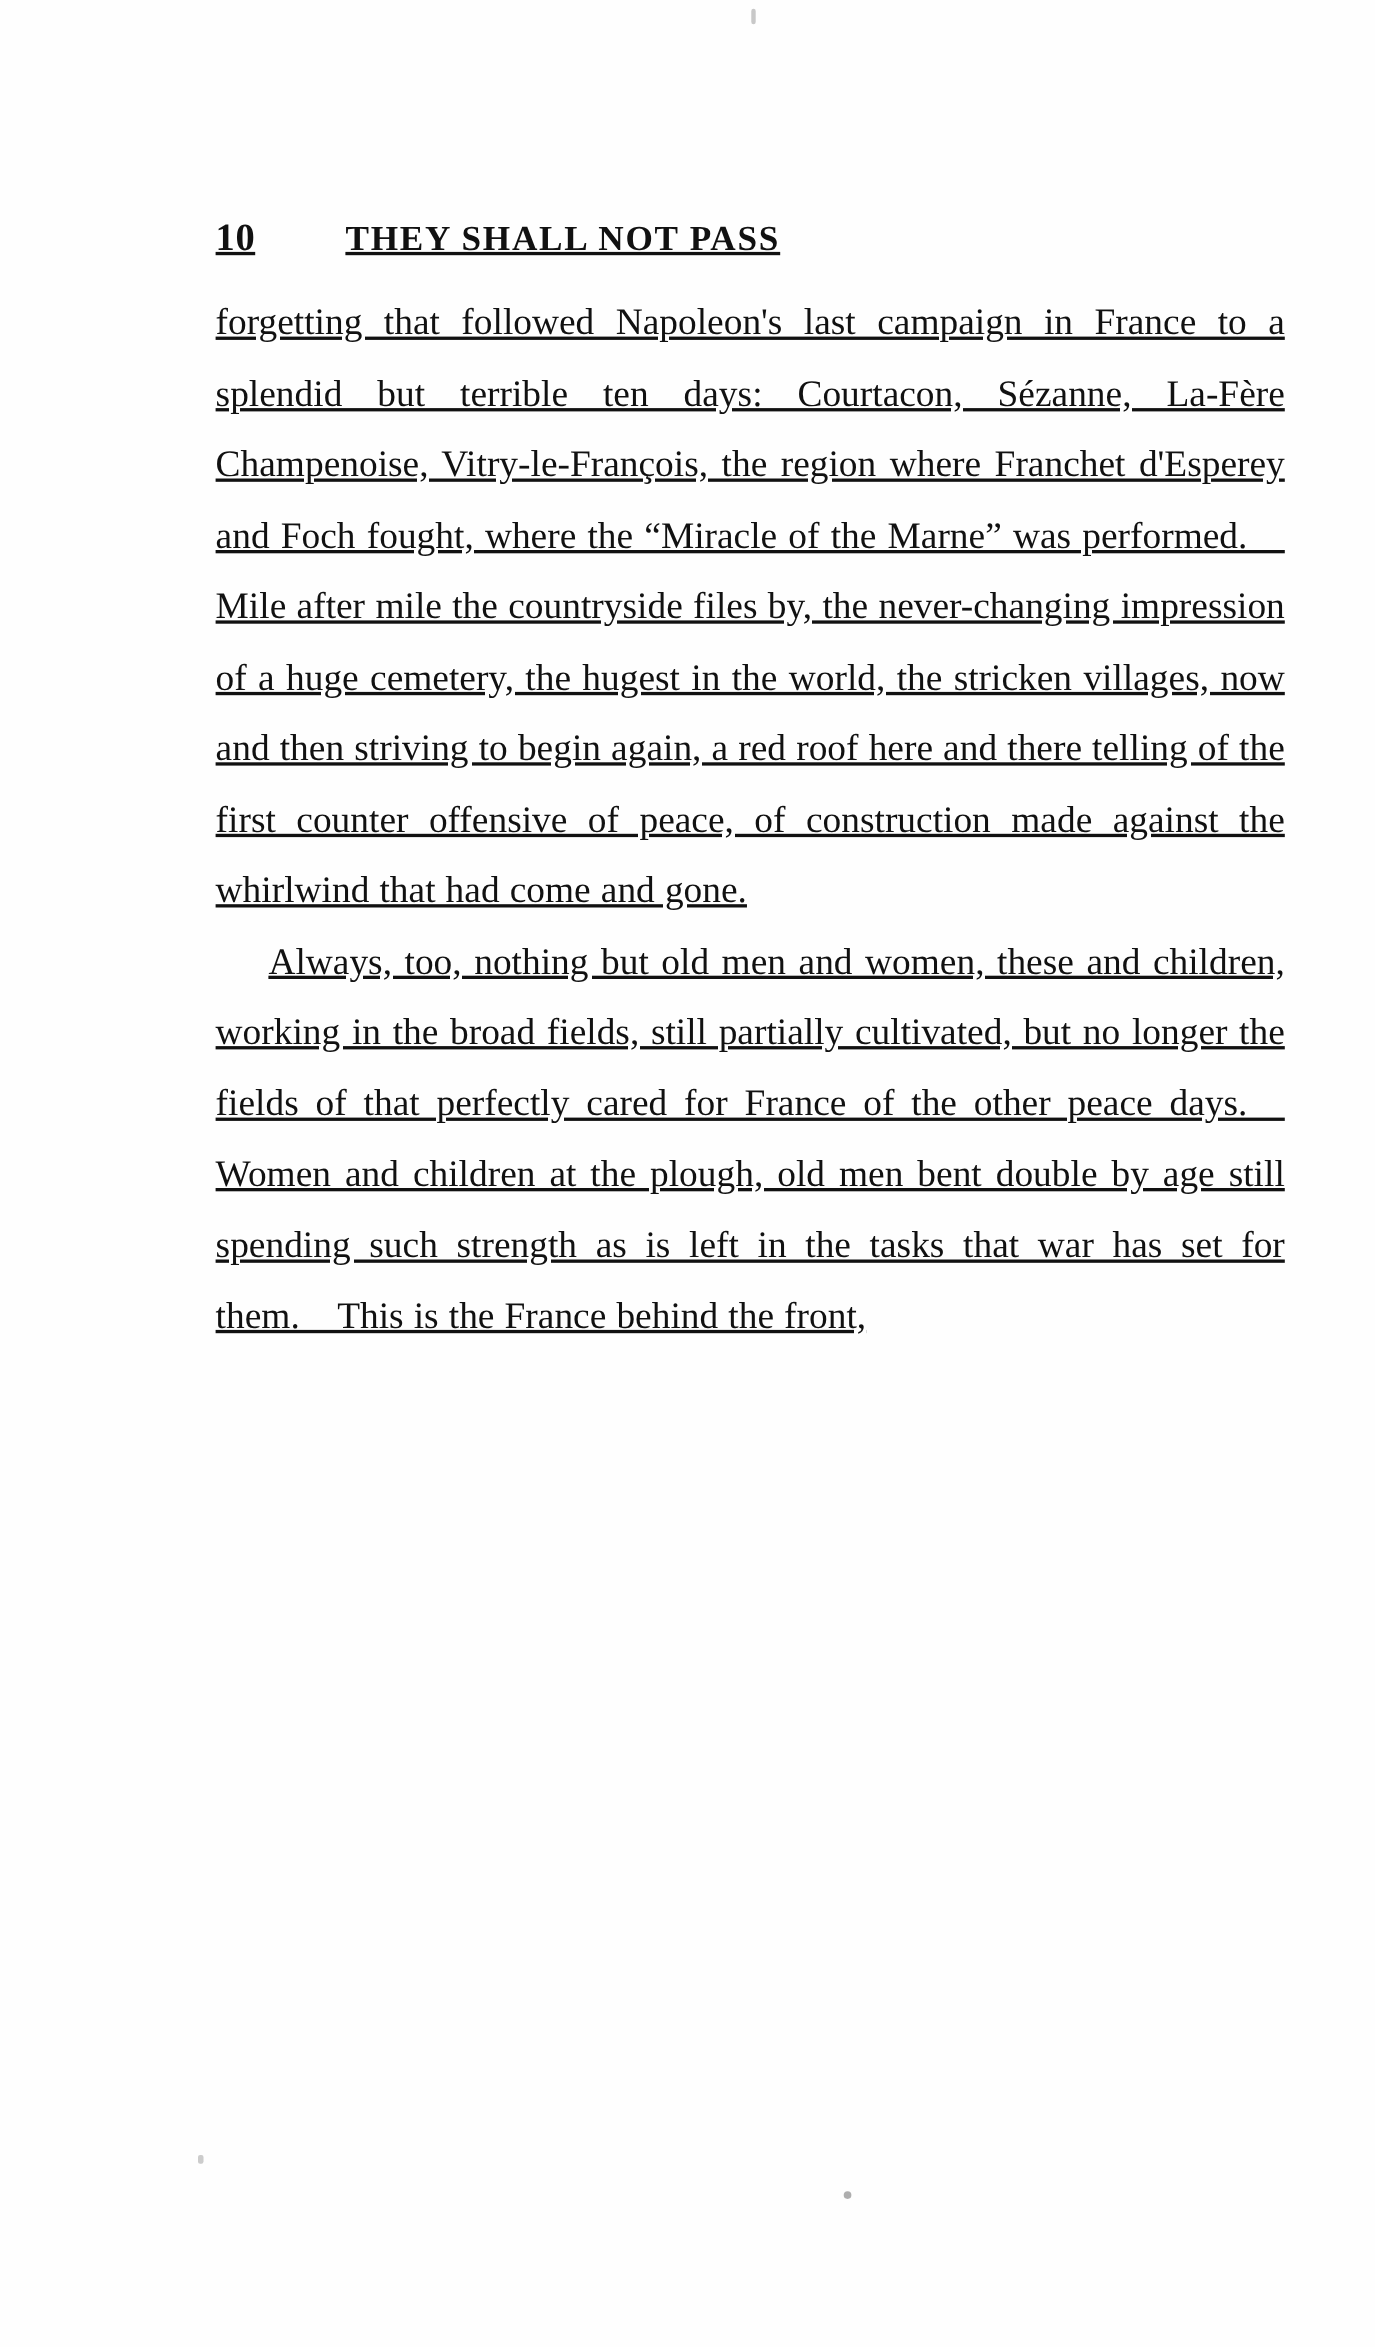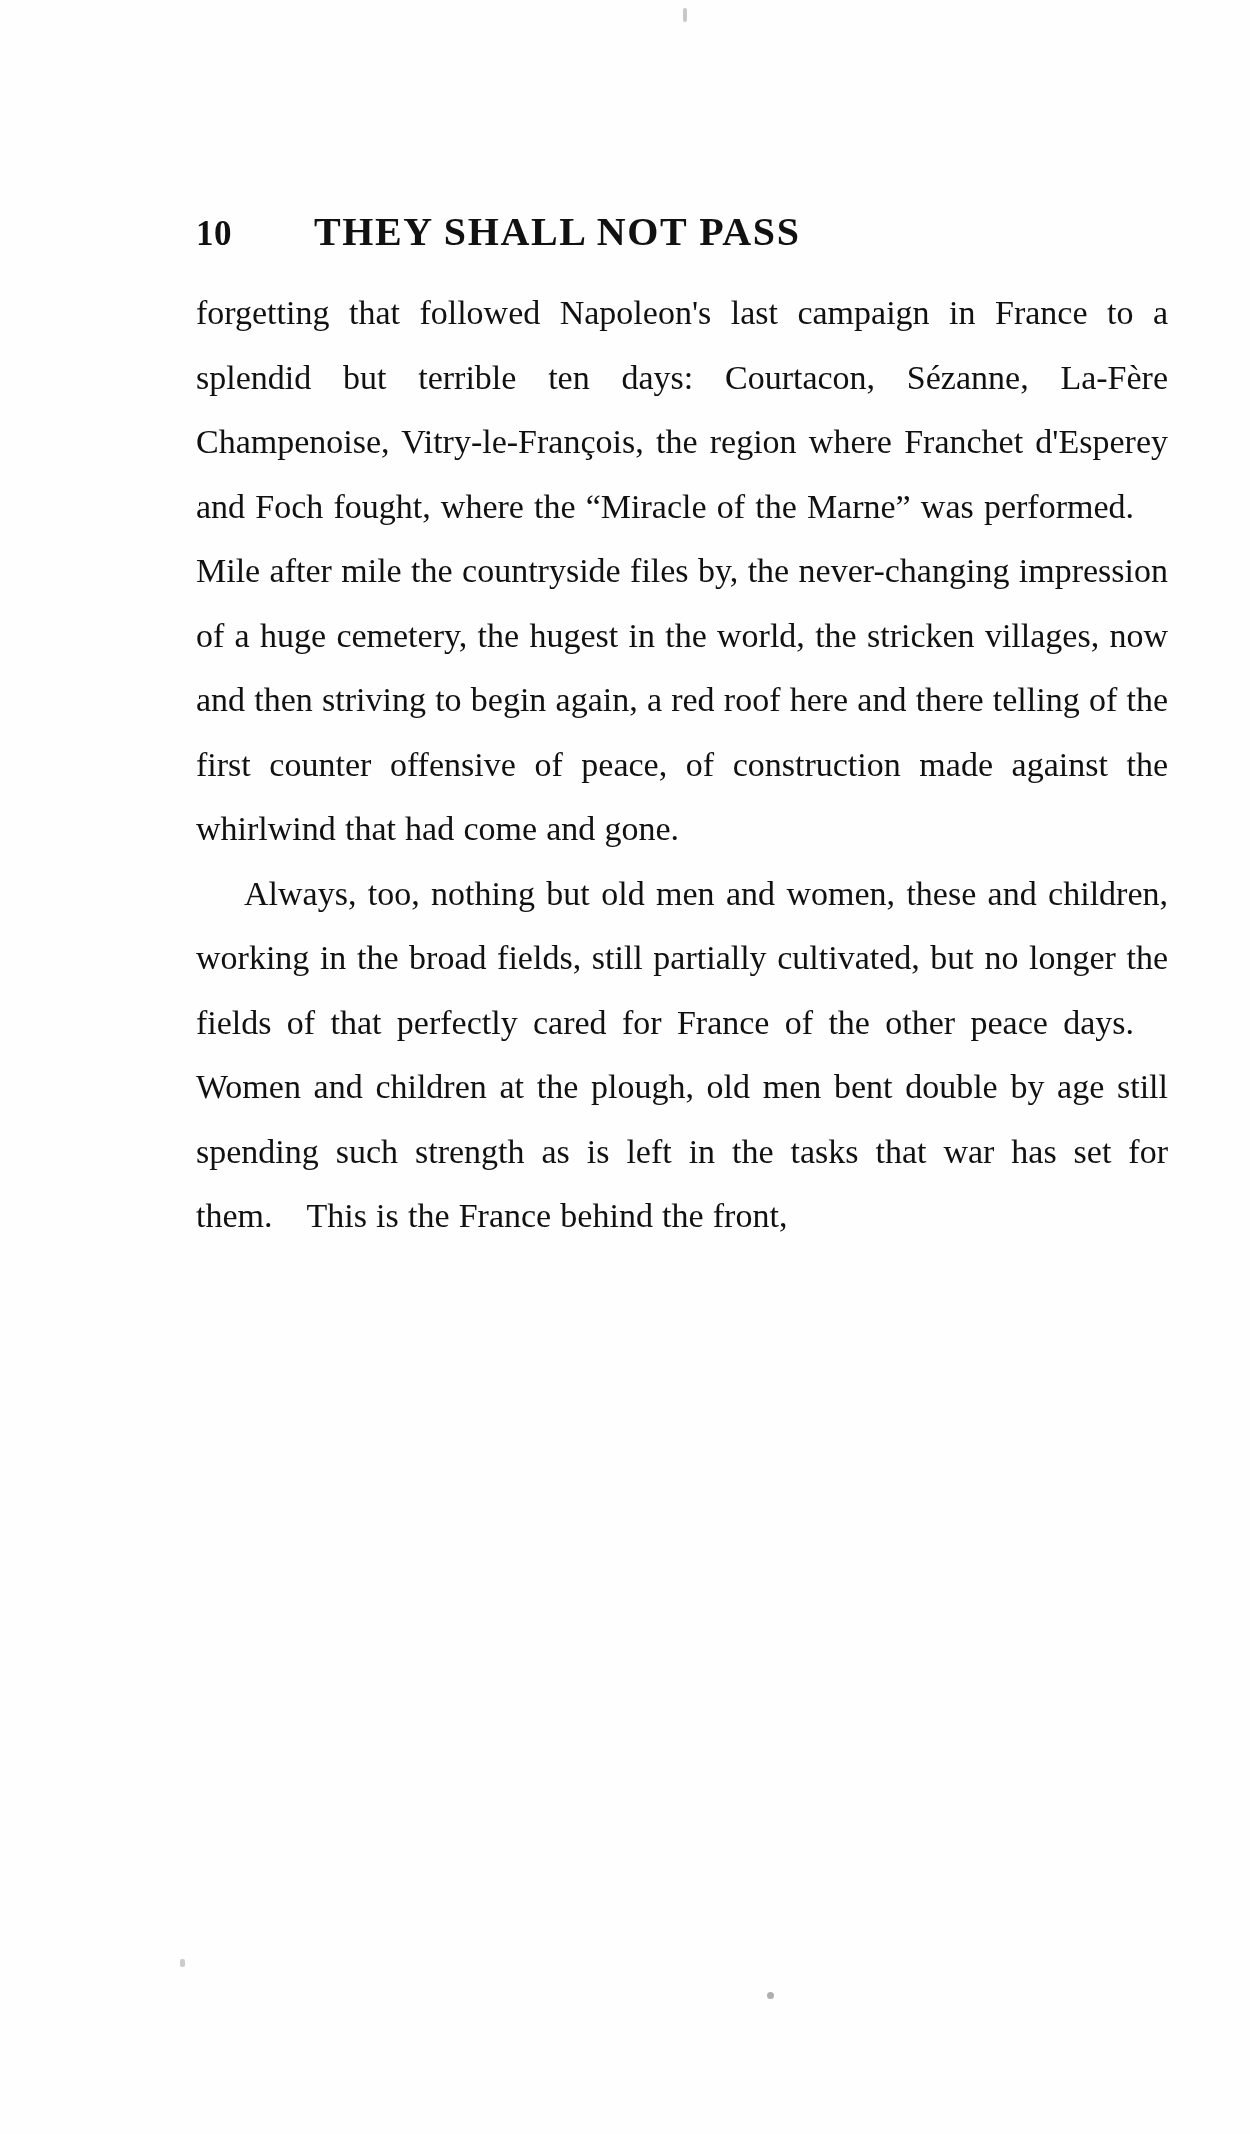--- a/index.html
+++ b/index.html
@@ -42,39 +42,40 @@
     left: 767px;
     top: 1992px;
     width: 7px;
     height: 7px;
     opacity: 0.8;
   }
 
   .content {
     position: absolute;
     left: 196px;
-    top: 208px;
+    top: 196px;
     width: 972px;
+    text-decoration: underline;
   }
 
   .running-head {
     display: flex;
     align-items: baseline;
     font-weight: bold;
     letter-spacing: 0.5px;
     margin-bottom: 26px;
   }
   .folio {
     font-size: 35px;
     font-weight: bold;
     width: 118px;
     flex: 0 0 118px;
   }
   .head-title {
-    font-size: 40px;
+    font-size: 32px;
     font-weight: bold;
     letter-spacing: 1.6px;
     white-space: nowrap;
   }
 
   .body-text p {
     margin: 0;
     font-size: 34px;
     line-height: 64.5px;
     text-align: justify;

